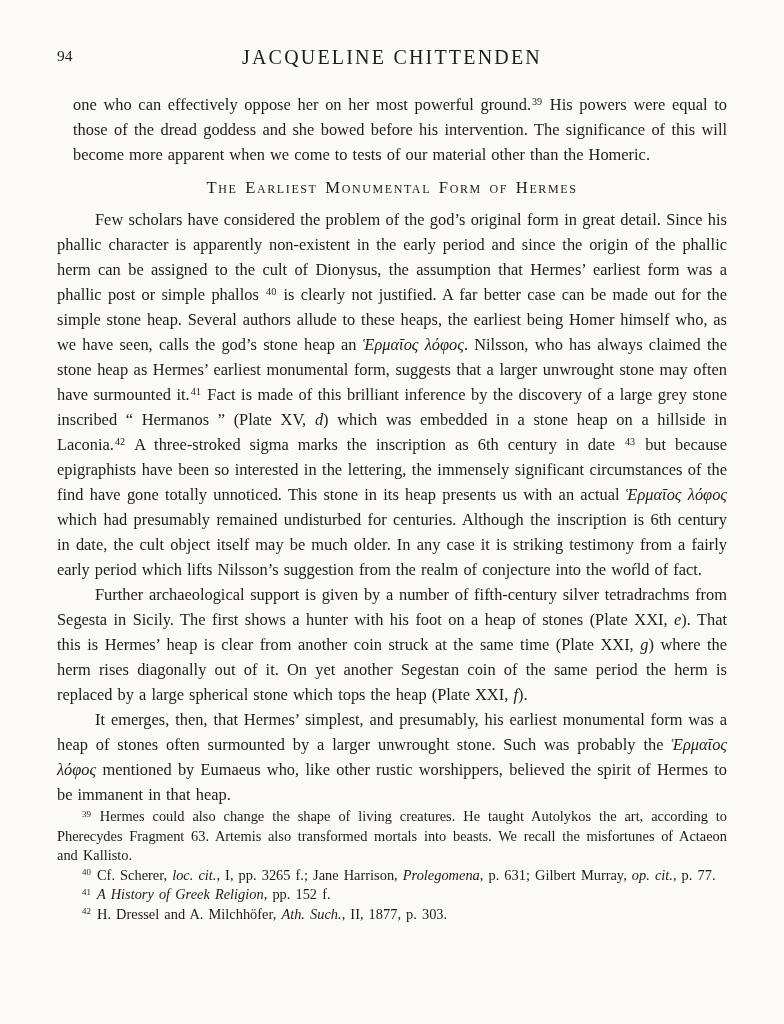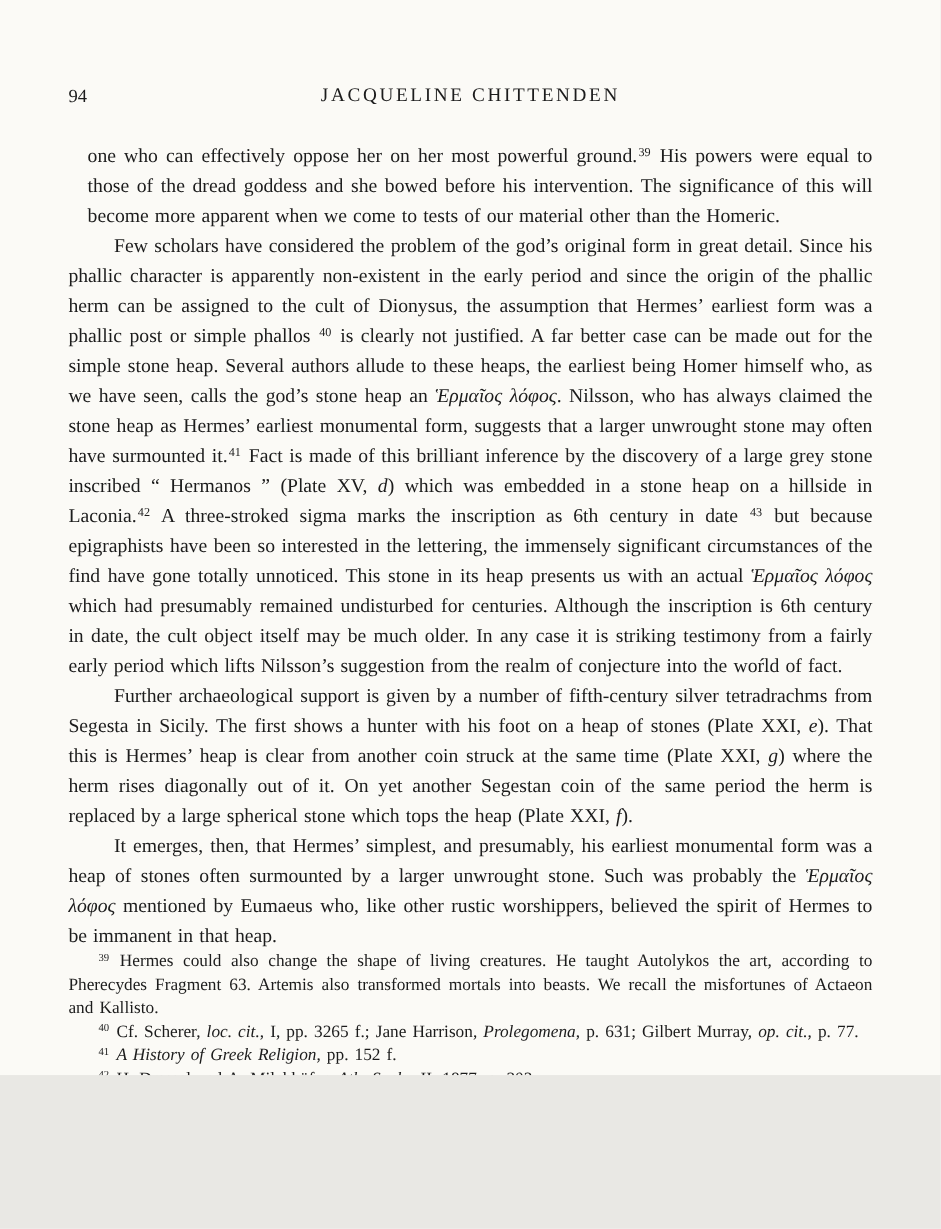--- a/index.html
+++ b/index.html
@@ -2,42 +2,42 @@
 <html><head>
 <meta charset="utf-8">
 <style>
   html, body {
     margin: 0;
     padding: 0;
     background: #e9e8e4;
   }
   .page {
     width: 784px;
-    height: 896px;
+    height: 1024px;
     box-sizing: border-box;
     background: #fbfaf6;
-    padding: 71px 57px 20px 57px;
+    padding: 46px 57px 20px 57px;
     font-family: "Liberation Serif", serif;
     color: #1c1c1c;
     overflow: hidden;
   }
   .running-header {
     position: relative;
     text-align: center;
     margin-bottom: 26px;
     height: 20px;
   }
   .page-number {
     position: absolute;
     left: 0;
     top: 1px;
     font-size: 15.5px;
   }
   .running-head {
-    font-size: 16px;
+    font-size: 20px;
     letter-spacing: 2.2px;
   }
   .body-para {
     font-size: 16.4px;
     line-height: 25px;
     text-align: justify;
     margin: 0;
     text-indent: 38px;
     word-spacing: 1px;
   }
@@ -77,20 +77,21 @@
 
 <div class="page">
 
   <header class="running-header">
     <span class="page-number">94</span>
     <span class="running-head">JACQUELINE CHITTENDEN</span>
   </header>
 
   <p class="body-para no-indent"><span>one who can effectively oppose her on her most powerful ground.</span><sup>39</sup><span> His powers were equal to those of the dread goddess and she bowed before his intervention. The significance of this will become more apparent when we come to tests of our material other than the Homeric.</span></p>
 
+  <h2 class="section-heading">The Earliest Monumental Form of Hermes</h2>
 
   <p class="body-para"><span>Few scholars have considered the problem of the god’s original form in great detail. Since his phallic character is apparently non-existent in the early period and since the origin of the phallic herm can be assigned to the cult of Dionysus, the assumption that Hermes’ earliest form was a phallic post or simple phallos </span><sup>40</sup><span> is clearly not justified. A far better case can be made out for the simple stone heap. Several authors allude to these heaps, the earliest being Homer himself who, as we have seen, calls the god’s stone heap an </span><span class="greek">Ἑρμαῖος λόφος</span><span>. Nilsson, who has always claimed the stone heap as Hermes’ earliest monumental form, suggests that a larger unwrought stone may often have surmounted it.</span><sup>41</sup><span> Fact is made of this brilliant inference by the discovery of a large grey stone inscribed “ Hermanos ” (Plate XV, </span><i>d</i><span>) which was embedded in a stone heap on a hillside in Laconia.</span><sup>42</sup><span> A three-stroked sigma marks the inscription as 6th century in date </span><sup>43</sup><span> but because epigraphists have been so interested in the lettering, the immensely significant circumstances of the find have gone totally unnoticed. This stone in its heap presents us with an actual </span><span class="greek">Ἑρμαῖος λόφος</span><span> which had presumably remained undisturbed for centuries. Although the inscription is 6th century in date, the cult object itself may be much older. In any case it is striking testimony from a fairly early period which lifts Nilsson’s suggestion from the realm of conjecture into the woŕld of fact.</span></p>
 
   <p class="body-para"><span>Further archaeological support is given by a number of fifth-century silver tetradrachms from Segesta in Sicily. The first shows a hunter with his foot on a heap of stones (Plate XXI, </span><i>e</i><span>). That this is Hermes’ heap is clear from another coin struck at the same time (Plate XXI, </span><i>g</i><span>) where the herm rises diagonally out of it. On yet another Segestan coin of the same period the herm is replaced by a large spherical stone which tops the heap (Plate XXI, </span><i>f</i><span>).</span></p>
 
   <p class="body-para"><span>It emerges, then, that Hermes’ simplest, and presumably, his earliest monumental form was a heap of stones often surmounted by a larger unwrought stone. Such was probably the </span><span class="greek">Ἑρμαῖος λόφος</span><span> mentioned by Eumaeus who, like other rustic worshippers, believed the spirit of Hermes to be immanent in that heap.</span></p>
 
   <div class="footnotes">
     <p class="footnote"><sup>39</sup><span> Hermes could also change the shape of living creatures. He taught Autolykos the art, according to Pherecydes Fragment 63. Artemis also transformed mortals into beasts. We recall the misfortunes of Actaeon and Kallisto.</span></p>
     <p class="footnote"><sup>40</sup><span> Cf. Scherer, </span><i>loc. cit.</i><span>, I, pp. 3265 f.; Jane Harrison, </span><i>Prolegomena</i><span>, p. 631; Gilbert Murray, </span><i>op. cit.</i><span>, p. 77.</span></p>

